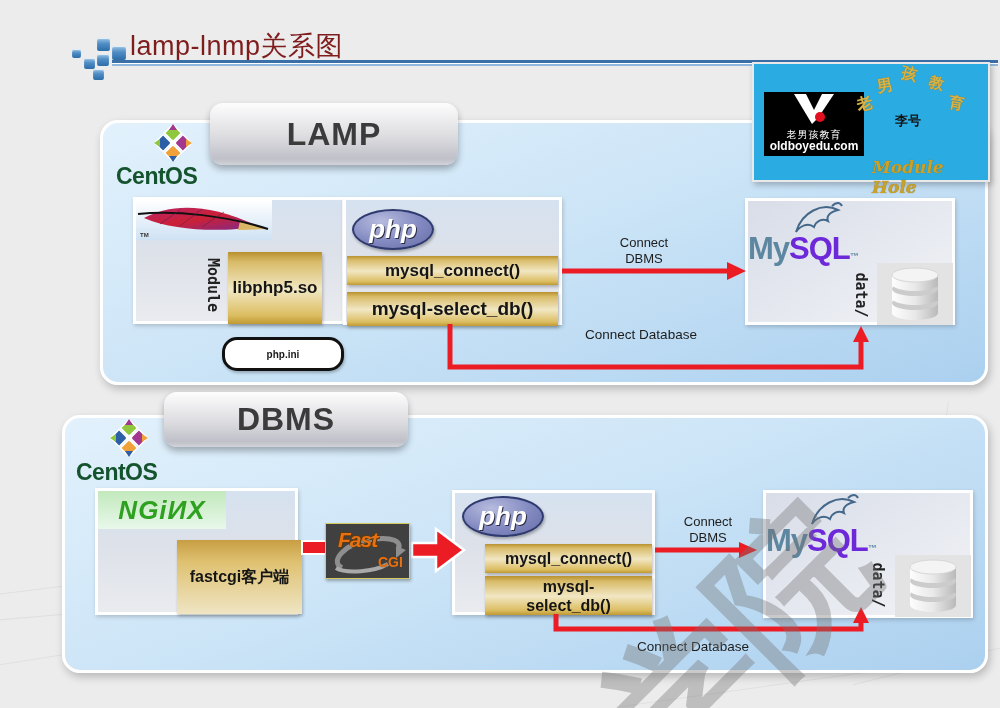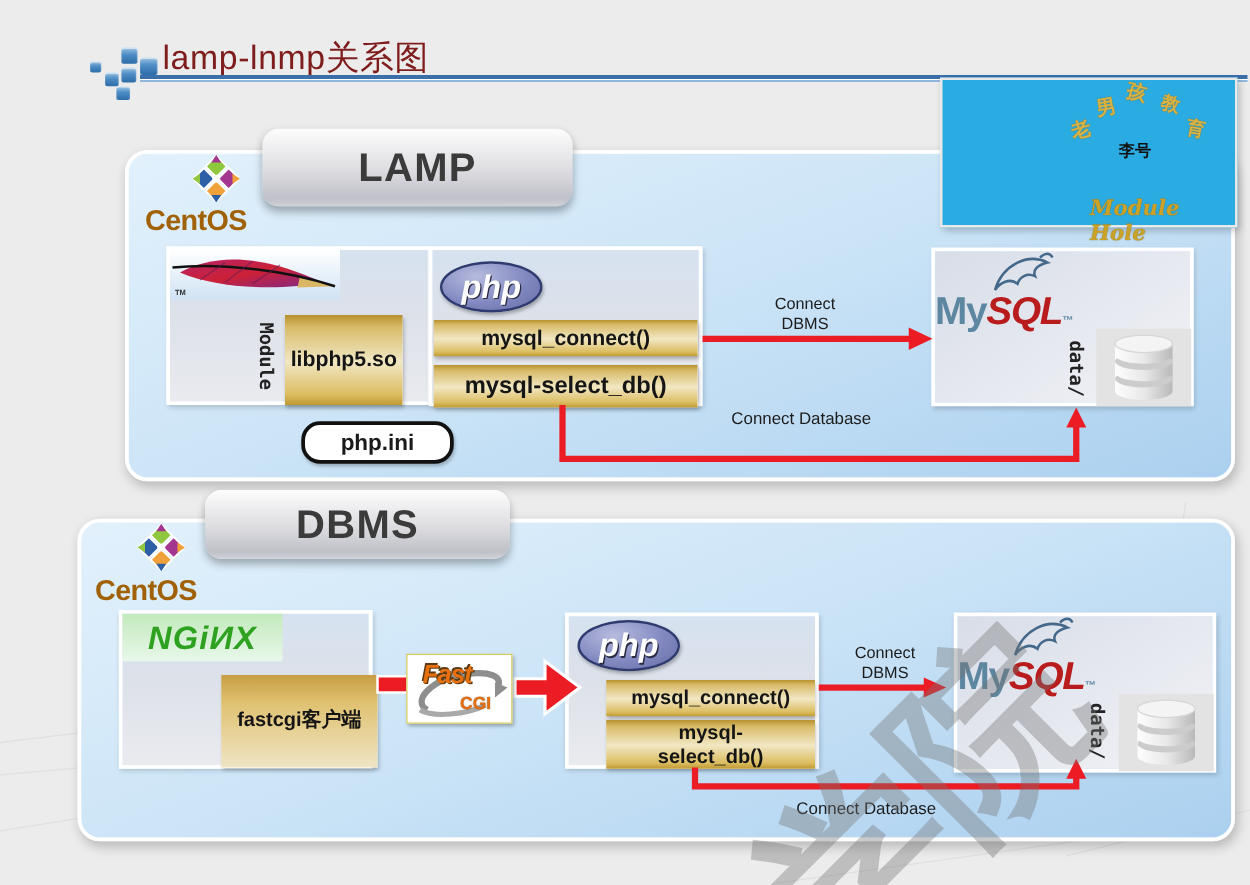--- a/index.html
+++ b/index.html
@@ -59,43 +59,43 @@
 
   .php-ellipse { position:absolute; border-radius:50%;
         background:radial-gradient(ellipse at 35% 28%,#b6bbde 0%,#8289c0 55%,#666da8 100%);
         border:2px solid #2f3a6e; display:flex; align-items:center; justify-content:center;
         color:#fff; font-weight:bold; font-style:italic; font-size:26px;
         text-shadow:1px 1px 0 #2c2c44; box-shadow:1px 2px 3px rgba(0,0,0,.3); z-index:5; }
 
   .vtext { position:absolute; font-family:"DejaVu Sans Mono","Liberation Mono",monospace;
         font-weight:bold; font-size:15px; color:#222; transform:rotate(90deg); text-align:center; }
 
-  .centos-word { position:absolute; font-size:23px; font-weight:bold; color:#a16207; letter-spacing:-.5px; }
+  .centos-word { position:absolute; font-size:23px; font-weight:bold; color:#14532d; letter-spacing:-.5px; }
 
   .arrow-label { position:absolute; font-weight:normal; font-size:13px; color:#1c1c1c;
         text-align:center; line-height:16px; z-index:12; }
 
   .mysql-word { position:absolute; font-size:31px; font-weight:bold; letter-spacing:-1px; z-index:4; }
   .mysql-my  { color:#5d87a1; }
-  .mysql-sql { color:#b91c1c;font-style:italic; }
+  .mysql-sql { color:#6d28d9; }
   .mysql-tm  { font-size:9px; color:#5d87a1; vertical-align:baseline; }
 
   .phpini { position:absolute; background:#fff; border:3px solid #111; border-radius:15px;
-        display:flex; align-items:center; justify-content:center; font-weight:bold; font-size:18px;
-        box-shadow:1px 2px 3px rgba(0,0,0,.25);margin-left:19px; }
+        display:flex; align-items:center; justify-content:center; font-weight:bold; font-size:10px;
+        box-shadow:1px 2px 3px rgba(0,0,0,.25); }
 
   .nginx-green { position:absolute; background:linear-gradient(to bottom,#c2e9bc 0%,#e8f8ea 100%);
         display:flex; align-items:center; justify-content:center;
         color:#2ea121; font-weight:bold; font-size:26px; letter-spacing:1px;font-style:italic; }
 
-  .fastcgi-logo { position:absolute; background:#ffffff; border:1px solid #d5ca5d;
+  .fastcgi-logo { position:absolute; background:#404040; border:1px solid #d5ca5d;
         box-shadow:1px 2px 3px rgba(0,0,0,.3); z-index:11; }
   .fast-word { position:absolute; left:12px; top:4px; font-size:21px; font-weight:bold; font-style:italic;
         color:#e87010; text-shadow:-1px -1px 0 #5a3a10,1px 1px 0 #5a3a10; letter-spacing:-1px; }
-  .cgi-word  { position:absolute; left:42px; top:30px; font-size:14px; font-weight:bold;
+  .cgi-word  { position:absolute; left:52px; top:30px; font-size:14px; font-weight:bold;
         color:#e87010; text-shadow:0 0 1px #5a3a10; }
 
   .watermark { position:absolute; left:560px; top:530px; width:360px; height:220px;
         display:flex; align-items:center; justify-content:center;
         font-size:150px; font-weight:bold; color:rgba(115,115,115,.38);
         transform:rotate(-45deg); z-index:60; pointer-events:none; white-space:nowrap; }
 
   svg.arrows { position:absolute; left:0; top:0; z-index:10; pointer-events:none; }
   .cyl-panel { position:absolute; background:#e3e3e3; z-index:3; }
 </style>
@@ -114,20 +114,29 @@
   <div class="sq" style="left:84px;top:58px;width:11px;height:11px;"></div>
   <div class="sq" style="left:97px;top:38px;width:13px;height:13px;"></div>
   <div class="sq" style="left:97px;top:54px;width:12px;height:12px;"></div>
   <div class="sq" style="left:112px;top:46px;width:14px;height:14px;"></div>
   <div class="sq" style="left:93px;top:69px;width:11px;height:11px;"></div>
 </div>
 <div class="page-title">lamp-lnmp关系图</div>
 <div class="title-rule"></div>
 
 <div class="brand-box">
+  <div class="brand-black">
+    <svg width="64" height="30" viewBox="0 0 64 30" style="position:absolute;top:2px;left:18px;">
+      <polygon points="12,0 24,0 36,24 30,30" fill="#fff"></polygon>
+      <polygon points="52,0 40,0 31,18 36,24" fill="#fff"></polygon>
+      <circle cx="38" cy="23" r="5" fill="#e01020"></circle>
+    </svg>
+    <span class="brand-cn">老男孩教育</span>
+    <span class="brand-dom">oldboyedu.com</span>
+  </div>
   <span class="scatter-char" style="left:147px;top:0px;font-size:16px;transform:rotate(14deg);">孩</span>
   <span class="scatter-char" style="left:123px;top:12px;font-size:16px;transform:rotate(-10deg);">男</span>
   <span class="scatter-char" style="left:175px;top:10px;font-size:15px;transform:rotate(16deg);">教</span>
   <span class="scatter-char" style="left:103px;top:30px;font-size:16px;transform:rotate(-16deg);">老</span>
   <span class="scatter-char" style="left:195px;top:30px;font-size:15px;transform:rotate(10deg);">育</span>
   <span class="brand-author" style="left:141px;top:48px;">李号</span>
   <span class="brand-sign" style="left:118px;top:93px;">Module Hole</span>
 </div>
 
 <div class="stack-box" style="left:100px;top:120px;width:888px;height:265px;"></div>

